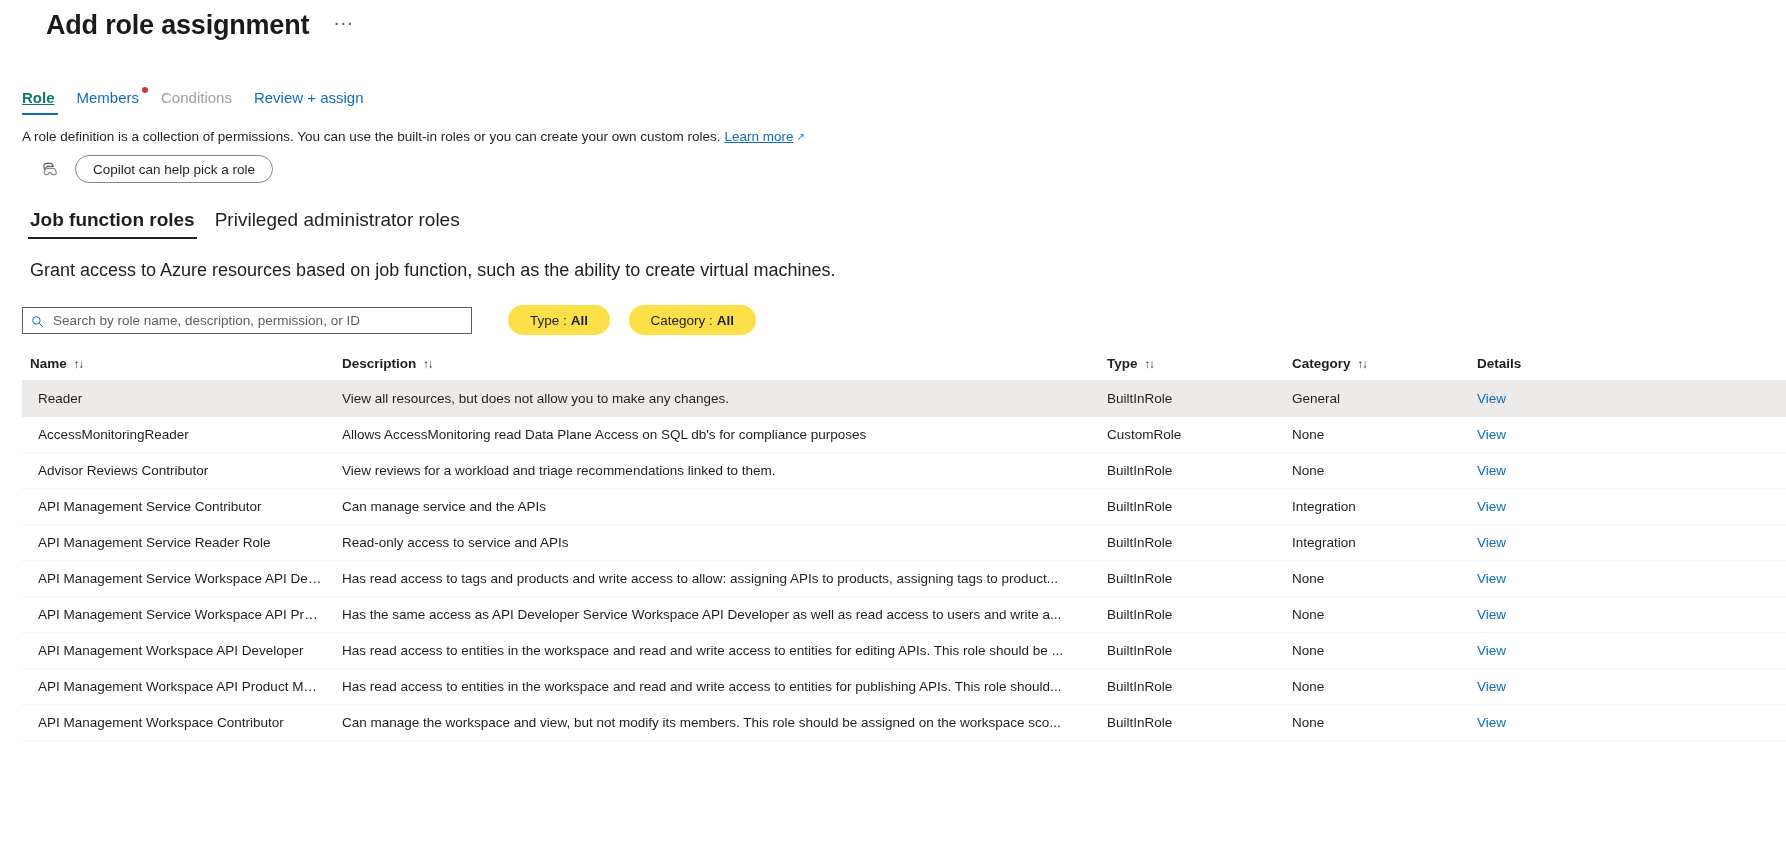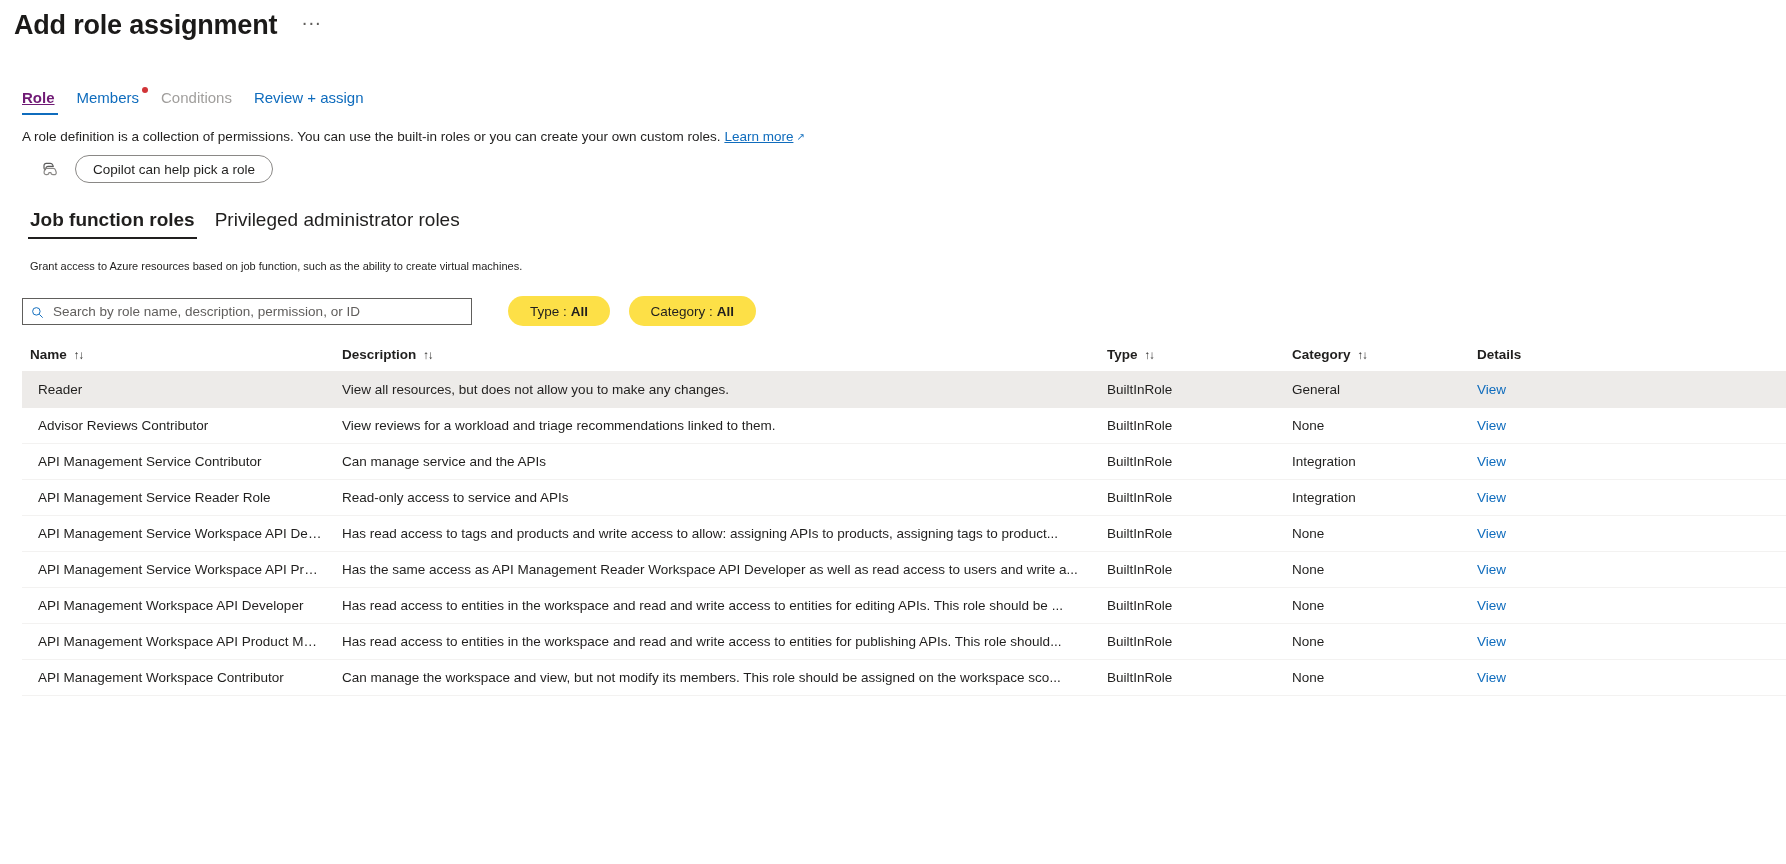--- a/index.html
+++ b/index.html
@@ -27,20 +27,21 @@
     align-items: center;
     gap: 18px;
     padding: 8px 0 0 14px;
   }
   .page-title {
     font-size: 27px;
     font-weight: 600;
     letter-spacing: -0.2px;
     color: #1b1a19;
     line-height: 34px;
+    margin-left: 32px;
   }
   .ellipsis-btn {
     font-size: 20px;
     color: #605e5c;
     line-height: 14px;
     padding: 2px 6px 8px 6px;
     cursor: pointer;
     user-select: none;
   }
 
@@ -56,21 +57,21 @@
     position: relative;
     font-size: 15px;
     color: #0f6cbd;
     padding: 0 11px 9px 11px;
     cursor: pointer;
     white-space: nowrap;
   }
   .pivot-item:first-child { padding-left: 8px; }
   .pivot-item.selected {
     font-weight: 600;
-    color: #701a75;
+    color: #0f766e;
     text-decoration: underline;
   }
   .pivot-item.selected::after {
     content: "";
     position: absolute;
     left: 8px;
     right: 8px;
     bottom: 0;
     height: 2px;
     background: #0f6cbd;
@@ -158,21 +159,21 @@
     position: absolute;
     left: 6px;
     right: 8px;
     bottom: 0;
     height: 2px;
     background: #201f1e;
   }
 
   
   .sub-desc {
-    font-size: 11px;
+    font-size: 18px;
     color: #201f1e;
     margin: 21px 0 0 30px;
   }
 
   
   .filterbar {
     display: flex;
     align-items: center;
     margin: 24px 0 0 22px;
     gap: 36px;
@@ -380,20 +381,27 @@
       </thead>
       <tbody>
         <tr class="row-selected">
           <td>Reader</td>
           <td>View all resources, but does not allow you to make any changes.</td>
           <td>BuiltInRole</td>
           <td>General</td>
           <td class="details"><a href="#">View</a></td>
         </tr>
         <tr>
+          <td>AccessMonitoringReader</td>
+          <td>Allows AccessMonitoring read Data Plane Access on SQL db's for compliance purposes</td>
+          <td>CustomRole</td>
+          <td>None</td>
+          <td class="details"><a href="#">View</a></td>
+        </tr>
+        <tr>
           <td>Advisor Reviews Contributor</td>
           <td>View reviews for a workload and triage recommendations linked to them.</td>
           <td>BuiltInRole</td>
           <td>None</td>
           <td class="details"><a href="#">View</a></td>
         </tr>
         <tr>
           <td>API Management Service Contributor</td>
           <td>Can manage service and the APIs</td>
           <td>BuiltInRole</td>
@@ -409,21 +417,21 @@
         </tr>
         <tr>
           <td>API Management Service Workspace API Dev...</td>
           <td>Has read access to tags and products and write access to allow: assigning APIs to products, assigning tags to product...</td>
           <td>BuiltInRole</td>
           <td>None</td>
           <td class="details"><a href="#">View</a></td>
         </tr>
         <tr>
           <td>API Management Service Workspace API Prod...</td>
-          <td>Has the same access as API Management Reader Workspace API Developer as well as read access to users and write a...</td>
+          <td>Has the same access as API Developer Service Workspace API Developer as well as read access to users and write a...</td>
           <td>BuiltInRole</td>
           <td>None</td>
           <td class="details"><a href="#">View</a></td>
         </tr>
         <tr>
           <td>API Management Workspace API Developer</td>
           <td>Has read access to entities in the workspace and read and write access to entities for editing APIs. This role should be ...</td>
           <td>BuiltInRole</td>
           <td>None</td>
           <td class="details"><a href="#">View</a></td>

